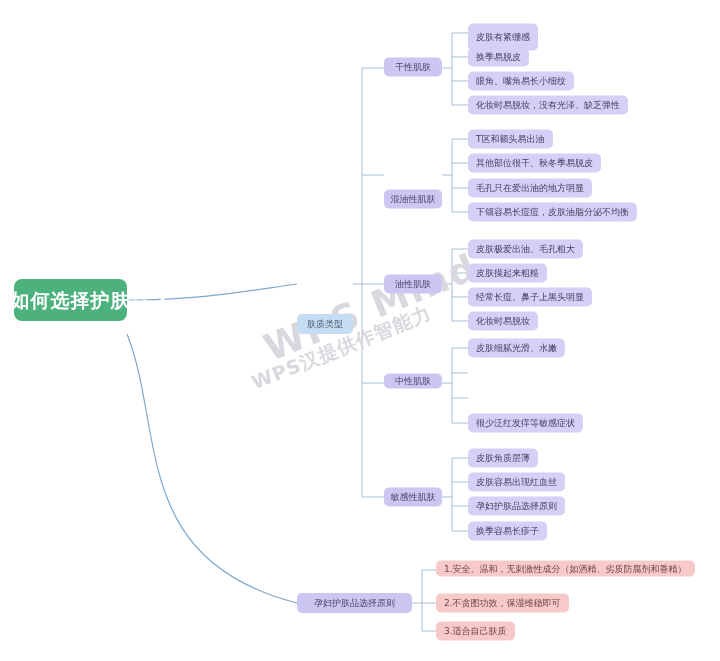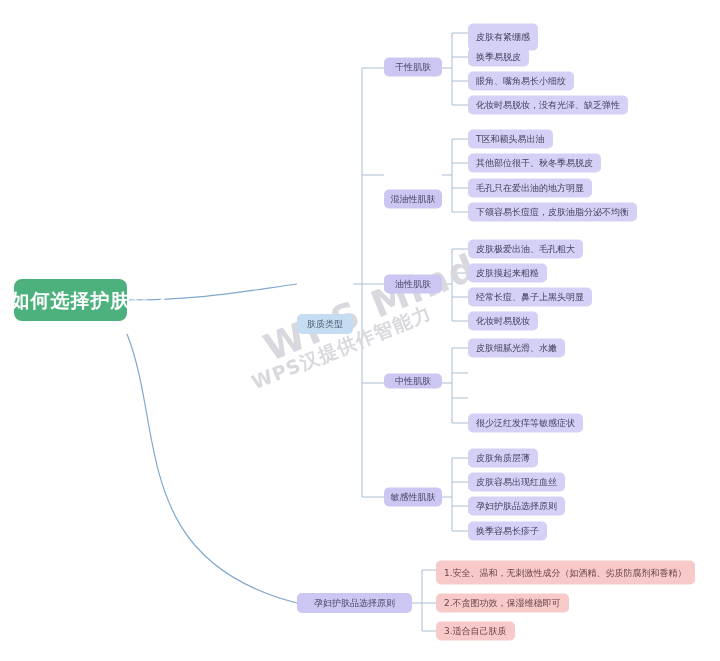--- a/index.html
+++ b/index.html
@@ -268,21 +268,21 @@
     <span>孕妇护肤品选择原则</span>
   </div>
   <div class="node node-leaf" style="left:468px; top:531px; height:19px; transform:translateY(-9.5px);">
     <span>换季容易长疹子</span>
   </div>
 
   <div class="node node-l3" style="left:297px; top:603px; width:115px; height:20px; transform:translateY(-10px);">
     <span>孕妇护肤品选择原则</span>
   </div>
 
-  <div class="node node-leaf-pink" style="left:436px; top:570px; height:24px; transform:translateY(-9.5px);">
+  <div class="node node-leaf-pink" style="left:436px; top:570px; height:16px; transform:translateY(-9.5px);">
     <span>1.安全、温和，无刺激性成分（如酒精、劣质防腐剂和香精）</span>
   </div>
   <div class="node node-leaf-pink" style="left:436px; top:603px; height:19px; transform:translateY(-9.5px);">
     <span>2.不贪图功效，保湿维稳即可</span>
   </div>
   <div class="node node-leaf-pink" style="left:436px; top:631px; height:19px; transform:translateY(-9.5px);">
     <span>3.适合自己肤质</span>
   </div>
 
 </div>

